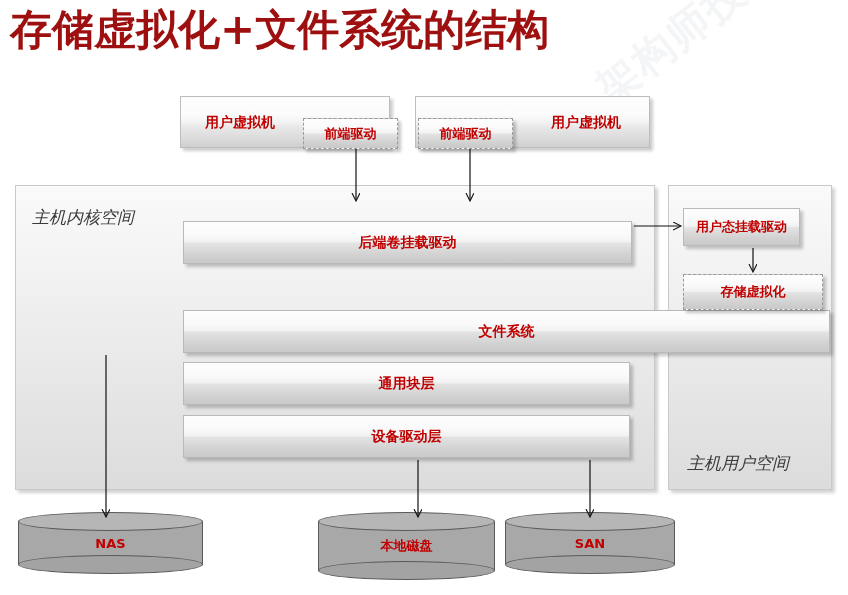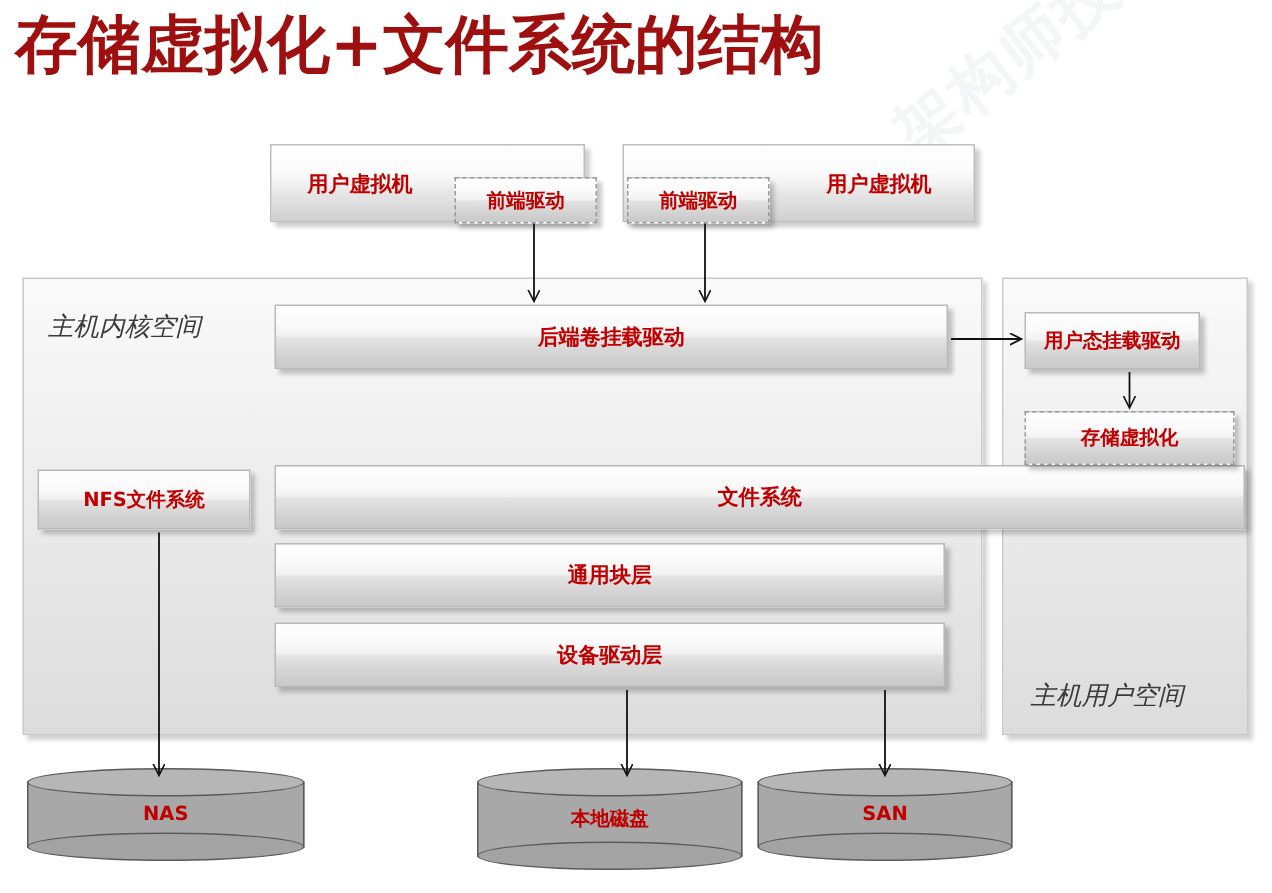--- a/index.html
+++ b/index.html
@@ -143,23 +143,22 @@
   <div class="panel-label" style="left:687px; top:452px;">主机用户空间</div>
 
   <div class="vmbox" style="left:180px; top:96px; width:210px; height:52px;"></div>
   <div class="vmlabel" style="left:205px; top:114px;">用户虚拟机</div>
   <div class="gbox dashed" style="left:303px; top:118px; width:95px; height:31px; font-size:13px;">前端驱动</div>
 
   <div class="vmbox" style="left:415px; top:96px; width:235px; height:52px;"></div>
   <div class="vmlabel" style="left:551px; top:114px;">用户虚拟机</div>
   <div class="gbox dashed" style="left:418px; top:118px; width:95px; height:31px; font-size:13px;">前端驱动</div>
 
-  <div class="gbox" style="left:183px; top:203px; width:449px; height:43px;">后端卷挂载驱动</div>
-
-  <div class="gbox" style="left:25px; top:313px; width:142px; height:40px; font-size:13px;">NFS文件系统</div>
+  <div class="gbox" style="left:183px; top:221px; width:449px; height:43px;">后端卷挂载驱动</div>
+
 
   <div class="gbox" style="left:183px; top:310px; width:647px; height:43px;">文件系统</div>
 
   <div class="gbox" style="left:183px; top:362px; width:447px; height:43px;">通用块层</div>
 
   <div class="gbox" style="left:183px; top:415px; width:447px; height:43px;">设备驱动层</div>
 
   <div class="gbox" style="left:683px; top:208px; width:117px; height:38px; font-size:13px;">用户态挂载驱动</div>
 
   <div class="gbox dashed" style="left:683px; top:274px; width:140px; height:36px; font-size:13px;">存储虚拟化</div>

